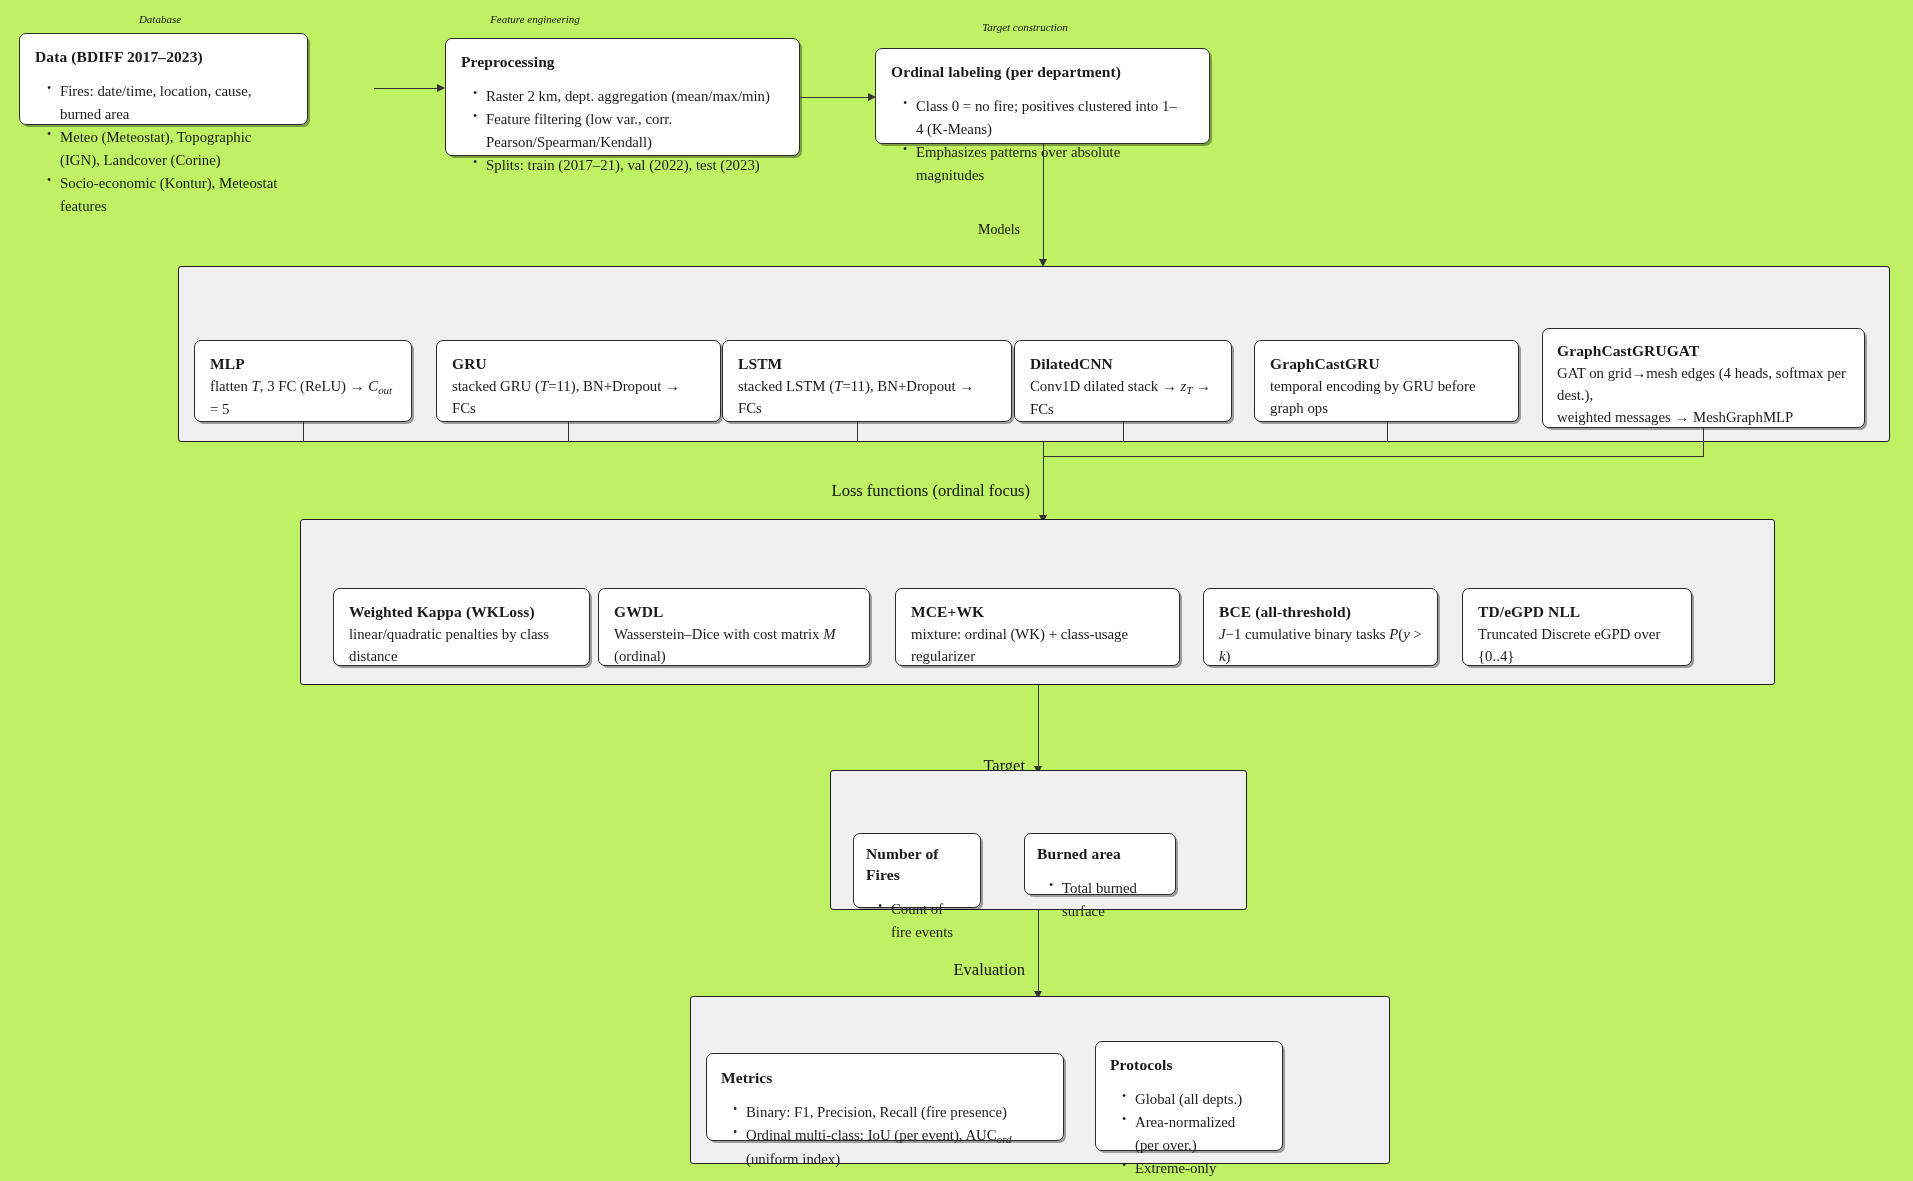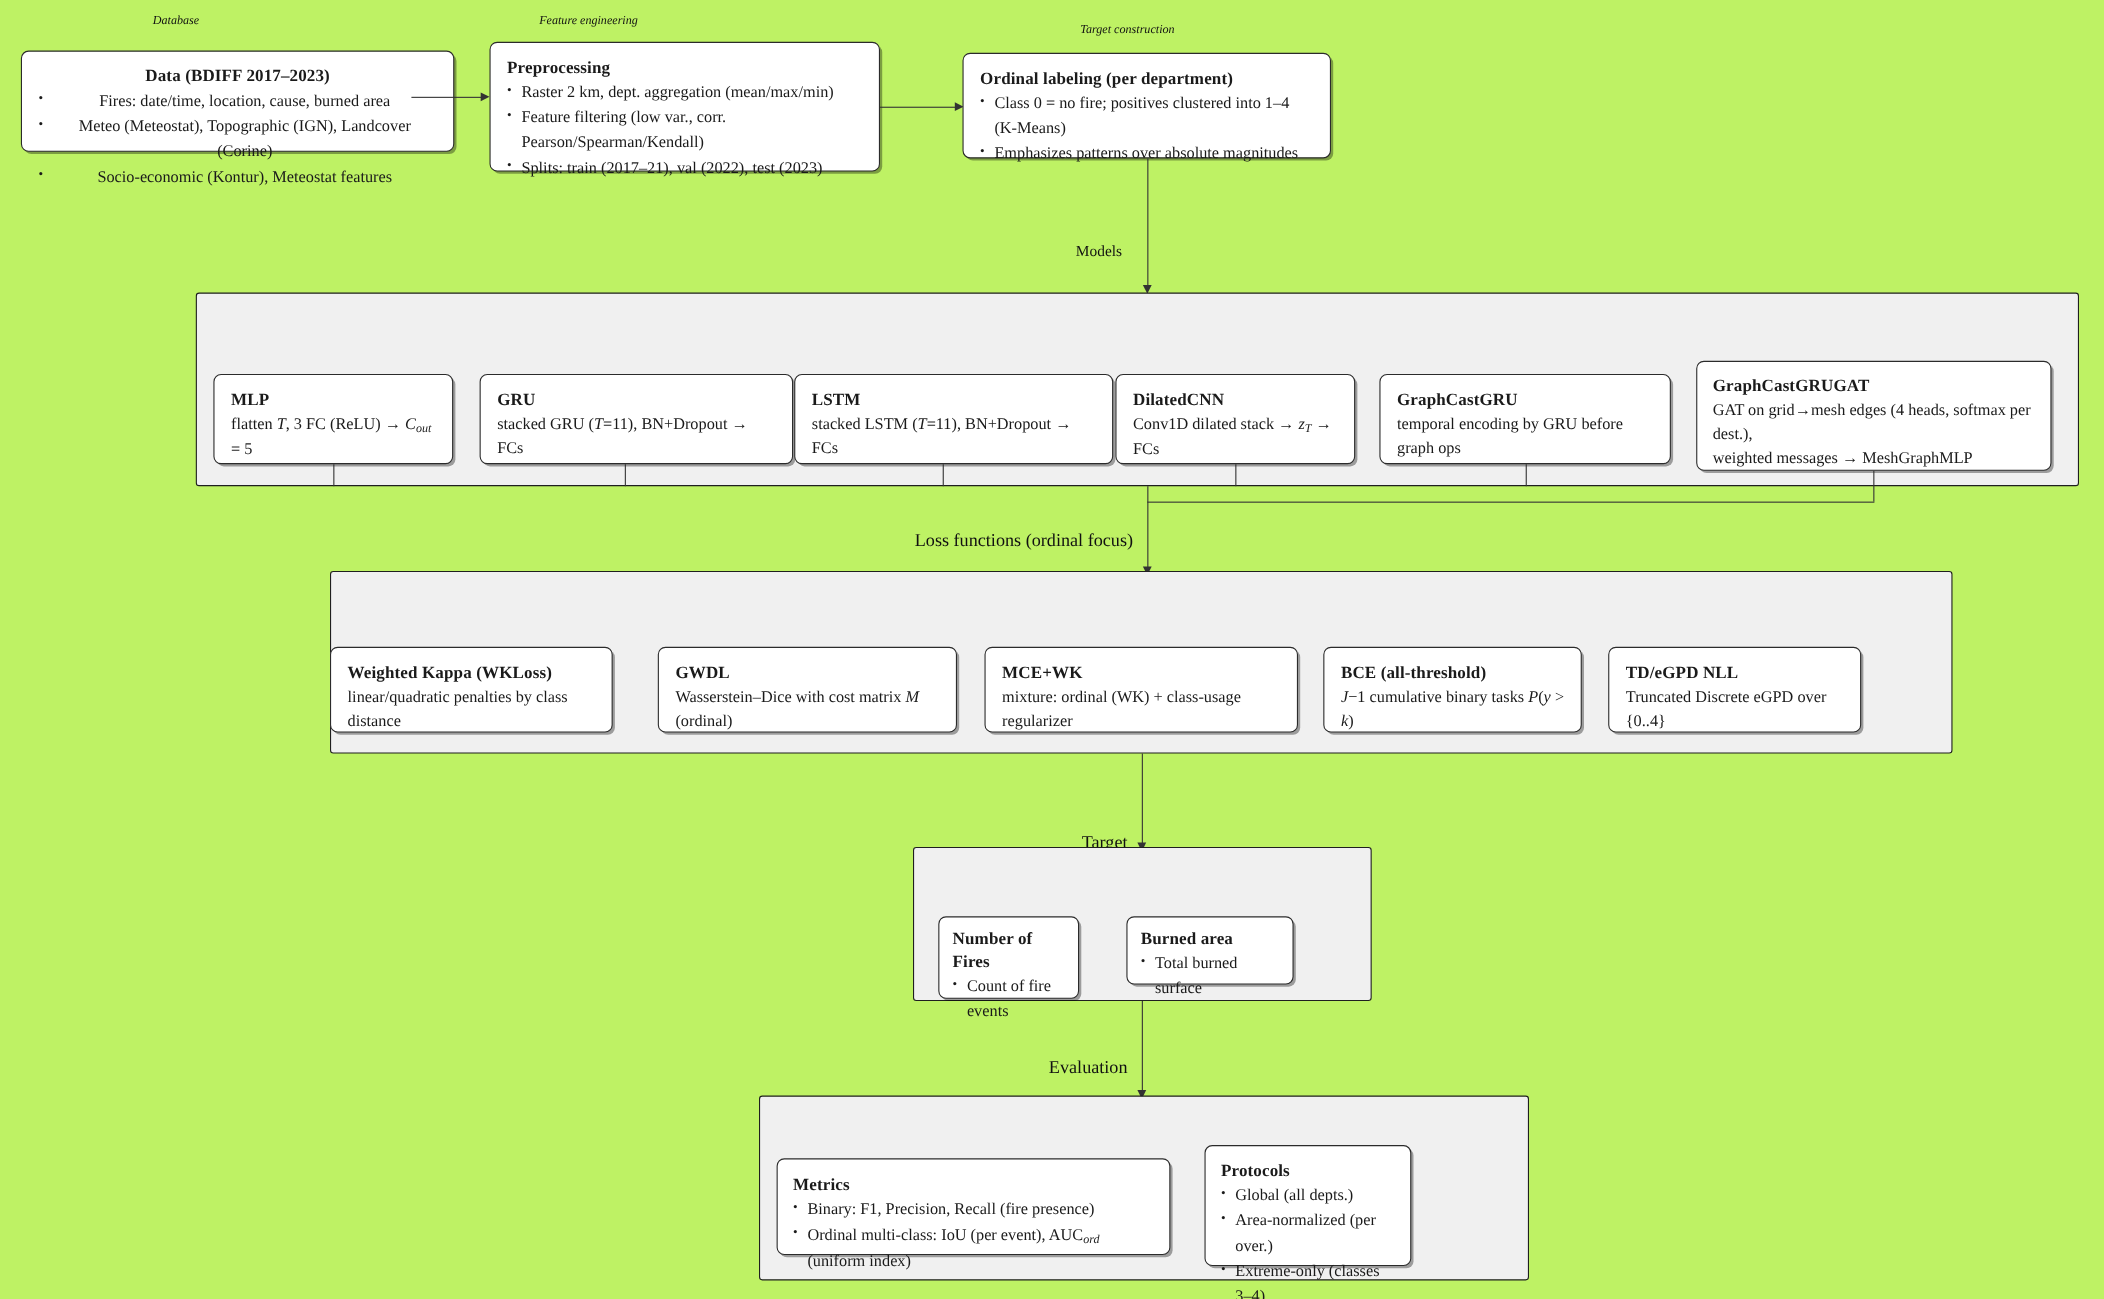--- a/index.html
+++ b/index.html
@@ -32,21 +32,21 @@
     font-size: 15.5px;
     line-height: 1.35;
     letter-spacing: 0.1px;
   }
   .node .sub {
     font-size: 14.8px;
     line-height: 1.5;
   }
   .node .bullets {
     list-style: none;
-    margin: 0;
+    margin: 12px;
     padding: 0;
   }
   .node .bullets li {
     font-size: 14.8px;
     line-height: 1.55;
     position: relative;
     padding-left: 13px;
   }
   .node .bullets li:before {
     content: "\2022";
@@ -119,21 +119,21 @@
 </style>
 </head>
 <body>
 
 <div id="canvas">
 
   <div class="stage-caption" style="left:90px; top:13px; width:140px;">Database</div>
   <div class="stage-caption" style="left:430px; top:13px; width:210px;">Feature engineering</div>
   <div class="stage-caption" style="left:930px; top:21px; width:190px;">Target construction</div>
 
-  <div class="node" style="left:19px; top:46px; width:394px; height:92px;text-align:center;">
+  <div class="node" style="left:19px; top:33px; width:289px; height:92px;">
     <div class="inner">
       <div class="title">Data (BDIFF 2017–2023)</div>
       <ul class="bullets">
         <li>Fires: date/time, location, cause, burned area</li>
         <li>Meteo (Meteostat), Topographic (IGN), Landcover (Corine)</li>
         <li>Socio-economic (Kontur), Meteostat features</li>
       </ul>
     </div>
   </div>
 
@@ -229,21 +229,21 @@
   <div class="line-v" style="left:1387px; top:422px; height:20px;"></div>
   <div class="line-v" style="left:1703px; top:428px; height:28px;"></div>
   <div class="line-h" style="left:1043px; top:456px; width:661px;"></div>
 
   <div class="line-v" style="left:1043px; top:442px; height:80px;"></div>
   <div class="arrow-down" style="left:1038.5px; top:515px;"></div>
   <div class="edge-label" style="left:790px; top:481px; width:240px;">Loss functions (ordinal focus)</div>
 
   <div class="group" style="left:300px; top:519px; width:1475px; height:166px;"></div>
 
-  <div class="node" style="left:300px; top:588px; width:257px; height:78px;">
+  <div class="node" style="left:333px; top:588px; width:257px; height:78px;">
     <div class="inner">
       <div class="title">Weighted Kappa (WKLoss)</div>
       <div class="sub">linear/quadratic penalties by class distance</div>
     </div>
   </div>
 
   <div class="node" style="left:598px; top:588px; width:272px; height:78px;">
     <div class="inner">
       <div class="title">GWDL</div>
       <div class="sub">

